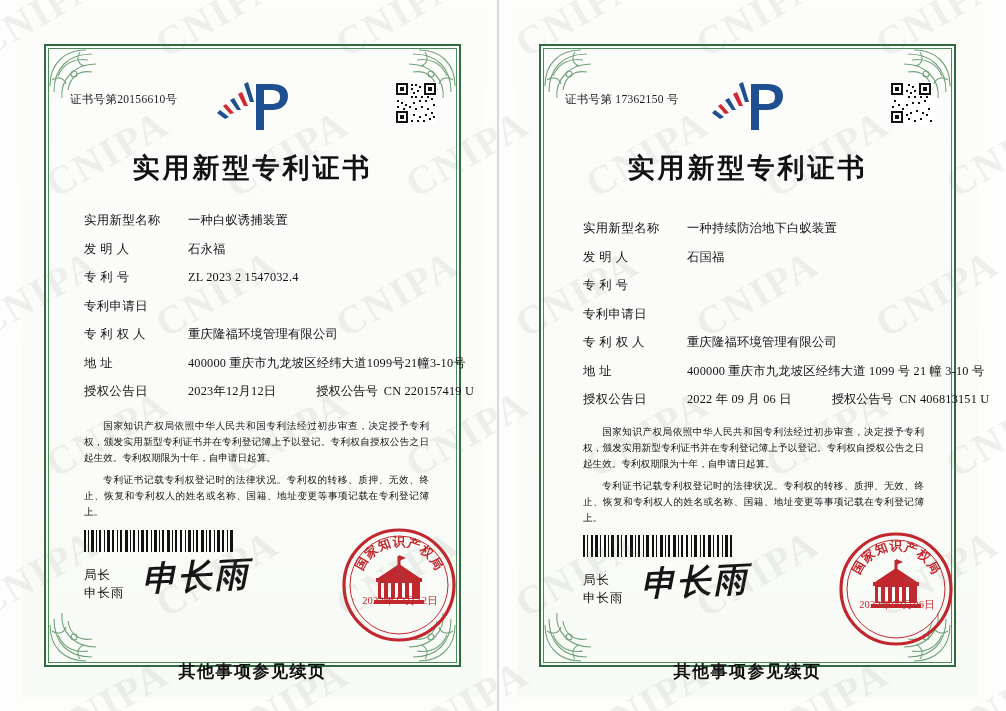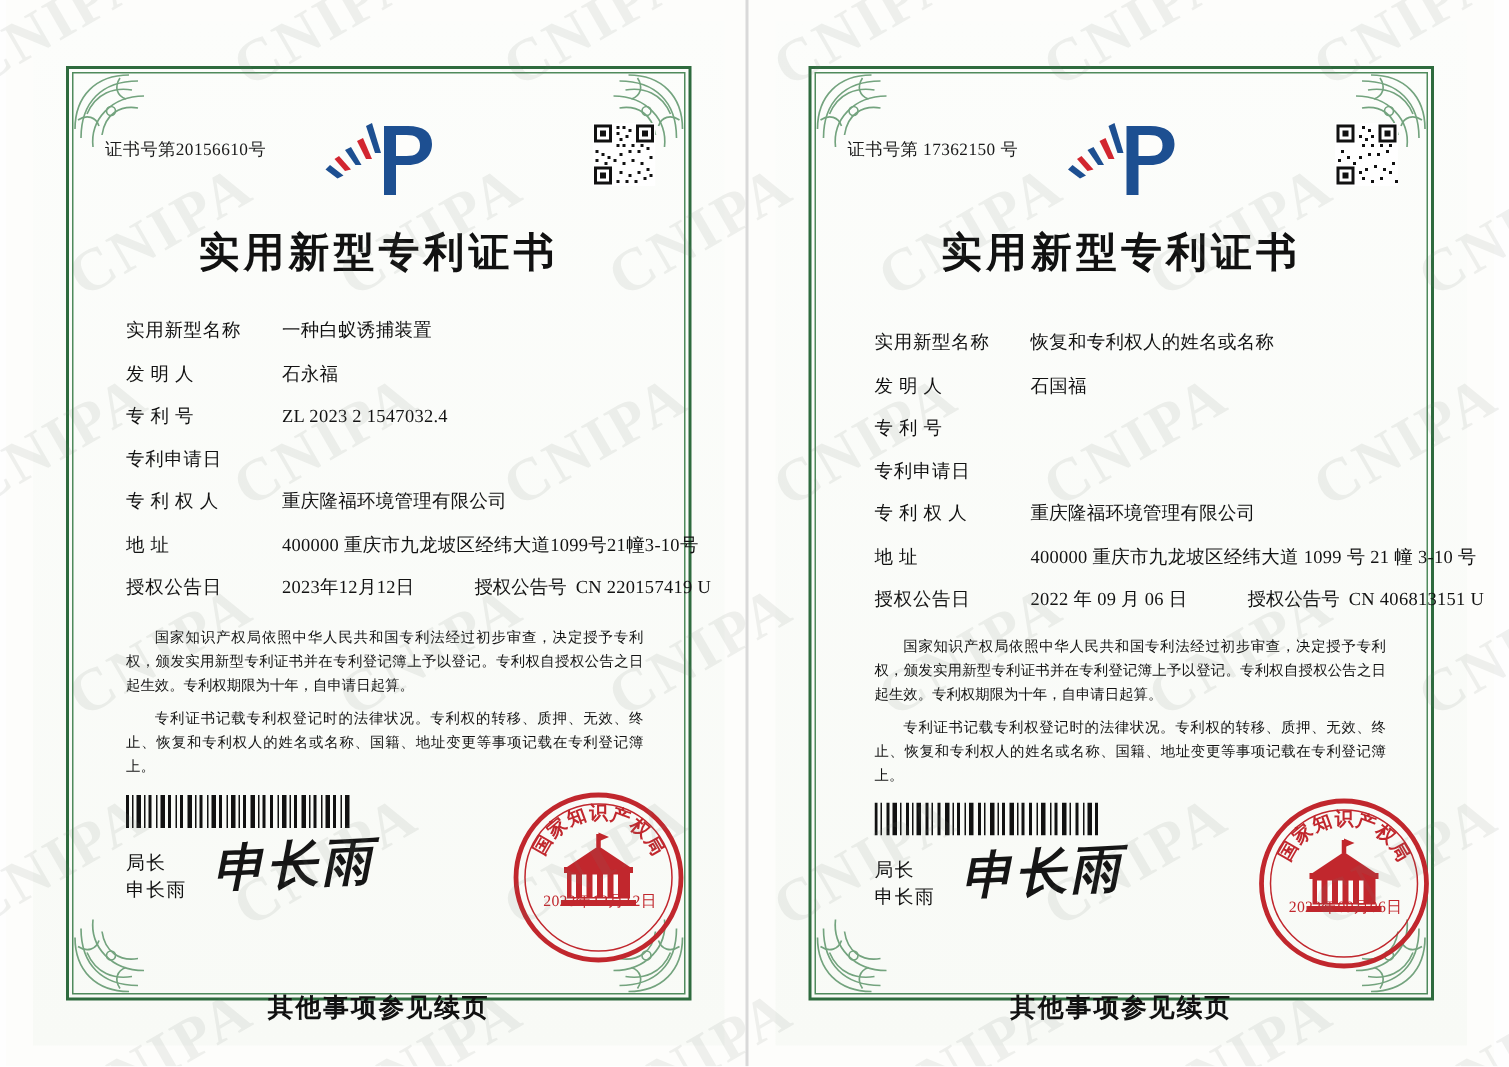--- a/index.html
+++ b/index.html
@@ -604,21 +604,21 @@
             <path d="M22 34 L31 41 L27 43 L19 37 Z" fill="#1d4f91"></path>
           </g>
         </svg>
       </div>
 
       <div class="title">实用新型专利证书</div>
 
       <div class="fields">
         <div class="frow">
           <span class="flabel">实用新型名称</span>
-          <span class="fvalue">恢复和专利权人的姓名或名称</span>
+          <span class="fvalue">一种持续防治地下白蚁装置</span>
         </div>
         <div class="frow">
           <span class="flabel">发  明  人</span>
           <span class="fvalue">石国福</span>
         </div>
         <div class="frow">
           <span class="flabel">专  利  号</span>
         </div>
         <div class="frow">
           <span class="flabel">专利申请日</span>

